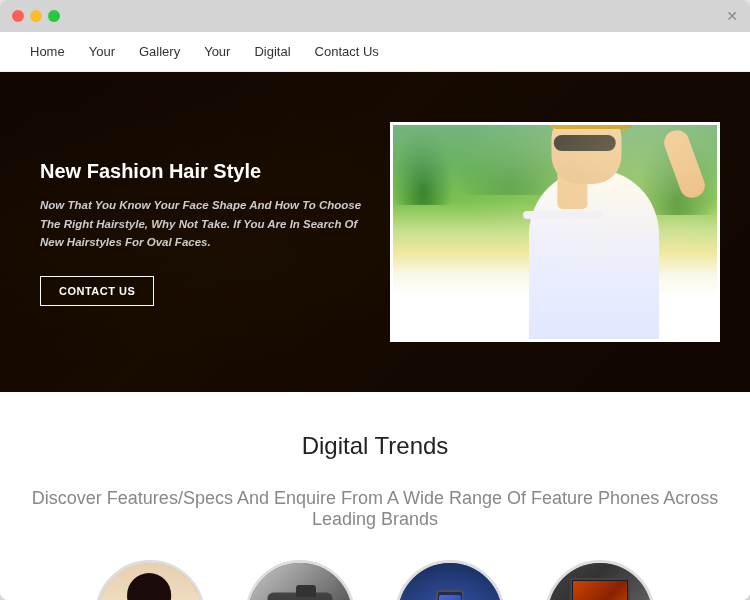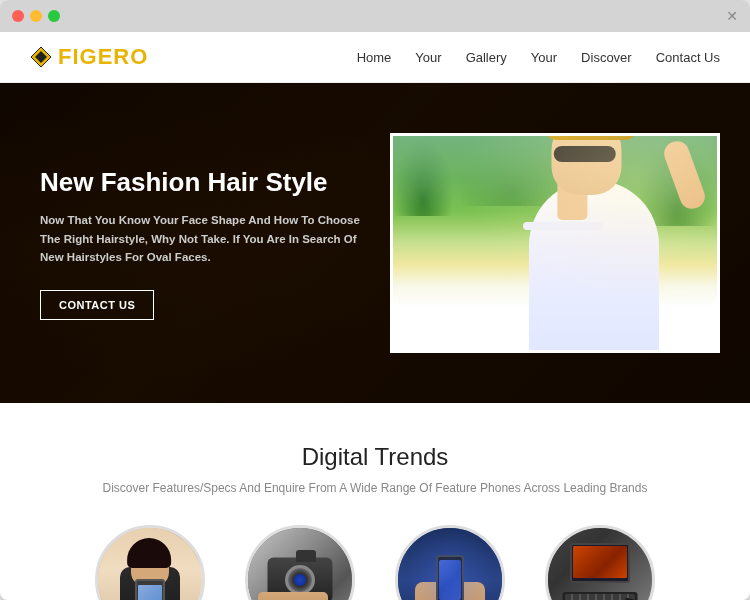--- a/index.html
+++ b/index.html
@@ -133,34 +133,35 @@
         radial-gradient(ellipse at 80% 20%, rgba(30,15,0,0.4) 0%, transparent 50%);
     }
 
     .hero-content {
       position: relative;
       z-index: 2;
       max-width: 340px;
     }
 
     .hero-title {
-      font-size: 26px;
+      font-size: 20px;
       font-weight: 700;
       color: #fff;
       margin-bottom: 12px;
       line-height: 1.3;
     }
 
     .hero-text {
       font-size: 11.5px;
       color: #ccc;
       line-height: 1.6;
       margin-bottom: 24px;
       font-weight: 600;
       text-transform: none;
+      font-style: italic;
     }
 
     .hero-buttons {
       display: flex;
       gap: 12px;
     }
 
     .btn-outline {
       padding: 8px 18px;
       border: 1.5px solid #fff;
@@ -192,25 +193,25 @@
     .trends-section {
       padding: 40px 30px 30px;
       background: #fff;
       text-align: center;
     }
 
     .trends-title {
       font-size: 24px;
       font-weight: 400;
       color: #222;
-      margin-bottom: 10px;
+      margin-bottom: 28px;
     }
 
     .trends-subtitle {
-      font-size: 12px;
+      font-size: 18px;
       color: #888;
       margin-bottom: 30px;
     }
 
     .trends-items {
       display: flex;
       justify-content: center;
       gap: 40px;
       flex-wrap: wrap;
     }
@@ -263,35 +264,26 @@
       <div class="browser-btn btn-close"></div>
       <div class="browser-btn btn-min"></div>
       <div class="browser-btn btn-max"></div>
     </div>
     <span class="browser-close-x">✕</span>
   </div>
 
   <div class="browser-content">
 
     <header class="site-header">
-      <div class="logo">
-        <svg class="logo-icon" viewBox="0 0 22 22" xmlns="http://www.w3.org/2000/svg">
-          <polygon points="11,1 21,11 11,21 1,11" fill="#e8b400" stroke="#222" stroke-width="1"></polygon>
-          <polygon points="11,5 17,11 11,17 5,11" fill="#222"></polygon>
-        </svg>
-        <span class="logo-text">
-          <span>FIGE</span><span style="color:#e8b400;">RO</span>
-        </span>
-      </div>
       <nav class="site-nav">
         <a class="nav-item">Home</a>
         <a class="nav-item">Your</a>
         <a class="nav-item">Gallery</a>
         <a class="nav-item">Your</a>
-        <a class="nav-item">Discover</a>
+        <a class="nav-item">Digital</a>
         <a class="nav-item">Contact Us</a>
       </nav>
     </header>
 
     <section class="hero">
       <div class="hero-bg"></div>
       <div class="hero-overlay"></div>
 
       <div class="hero-content">
         <h1 class="hero-title">New Fashion Hair Style</h1>

